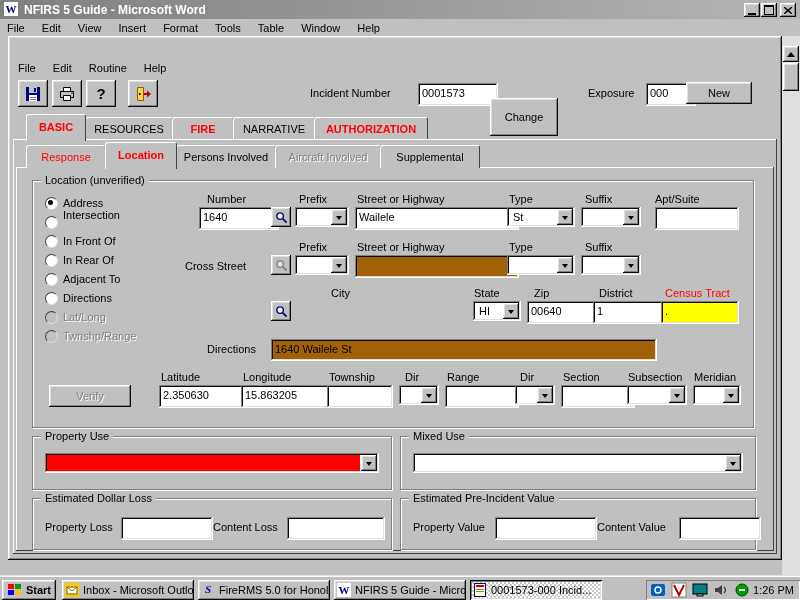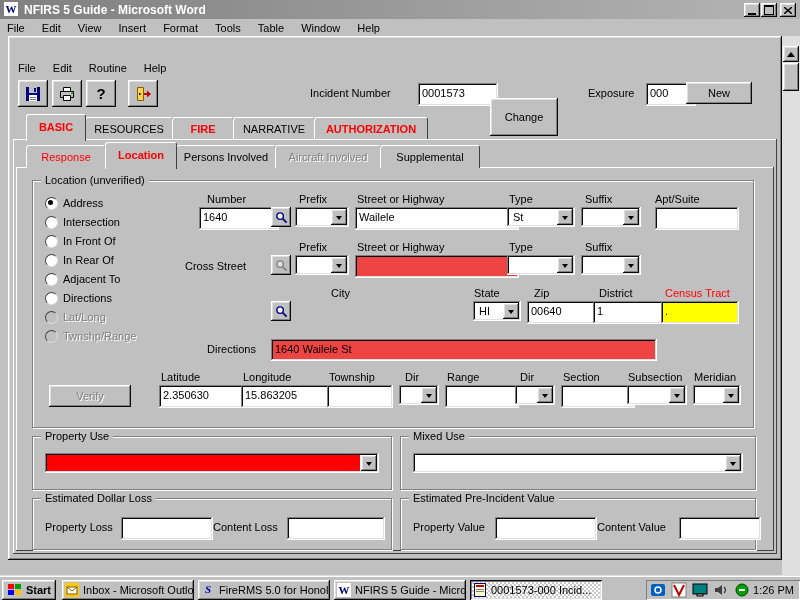--- a/index.html
+++ b/index.html
@@ -3,21 +3,21 @@
 <meta charset="utf-8">
 <style>
   html,body{margin:0;padding:0}
   body{width:800px;height:600px;position:relative;background:#c0c0c0;
        font-family:"Liberation Sans","DejaVu Sans",sans-serif;font-size:11px;color:#000;overflow:hidden}
   .a{position:absolute}
   .raised{background:#c0c0c0;box-shadow:inset -1px -1px #0a0a0a,inset 1px 1px #fff,inset -2px -2px #808080,inset 2px 2px #dfdfdf}
   .raised-thin{background:#c0c0c0;box-shadow:inset -1px -1px #404040,inset 1px 1px #fff}
   .sunken{background:#fff;box-shadow:inset -1px -1px #fff,inset 1px 1px #808080,inset -2px -2px #dfdfdf,inset 2px 2px #0a0a0a}
   .field{line-height:15px;padding:3px 12px 0 4px;white-space:nowrap;overflow:hidden}
-  .gray-field{background:#ef4444}
+  .gray-field{background:#a16207}
   .yellow-field{background:#ffff00}
   .btn{display:flex;align-items:center;justify-content:center;cursor:default;white-space:nowrap}
   .combo .cv{position:absolute;left:2px;top:2px;right:19px;bottom:2px;padding:2px 0 0 4px;white-space:nowrap;overflow:hidden}
   .combo .cb{position:absolute;right:2px;top:2px;width:16px;bottom:2px;background:#c0c0c0;
              box-shadow:inset -1px -1px #0a0a0a,inset 1px 1px #fff,inset -2px -2px #808080,inset 2px 2px #dfdfdf;
              display:flex;align-items:center;justify-content:center}
   .arr{width:0;height:0;border:3px solid transparent;border-top:4px solid #000;margin-top:4px}
   .group{border:1px solid #808080;box-shadow:1px 1px 0 #fff,inset 1px 1px 0 #fff}
   .gtitle{position:absolute;top:-7px;left:8px;background:#c0c0c0;padding:0 4px;line-height:12px}
   .radio{width:11px;height:11px;border-radius:50%;background:#fff;border:1px solid;border-color:#404040 #dfdfdf #dfdfdf #404040;position:absolute}
@@ -142,21 +142,21 @@
   <div class="tab" style="left:372px;top:109px;width:98px;height:22px;z-index:2">Supplemental</div>
 
   <div class="a raised-thin" style="left:8px;top:131px;width:758px;height:384px;z-index:1"></div>
 
   <div class="a group" style="left:24px;top:144px;width:720px;height:246px;z-index:3">
     <span class="gtitle">Location (unverified)</span>
 
     <span class="radio sel" style="left:12px;top:16px"></span>
     <span class="rlabel" style="left:30px;top:16px">Address</span>
     <span class="radio" style="left:12px;top:35px"></span>
-    <span class="rlabel" style="left:30px;top:35px">Intersection</span>
+    <span class="rlabel" style="left:30px;top:28px">Intersection</span>
     <span class="radio" style="left:12px;top:54px"></span>
     <span class="rlabel" style="left:30px;top:54px">In Front Of</span>
     <span class="radio" style="left:12px;top:73px"></span>
     <span class="rlabel" style="left:30px;top:73px">In Rear Of</span>
     <span class="radio" style="left:12px;top:92px"></span>
     <span class="rlabel" style="left:30px;top:92px">Adjacent To</span>
     <span class="radio" style="left:12px;top:111px"></span>
     <span class="rlabel" style="left:30px;top:111px">Directions</span>
     <span class="radio dis" style="left:12px;top:130px"></span>
     <span class="rlabel dis-text" style="left:30px;top:130px">Lat/Long</span>

